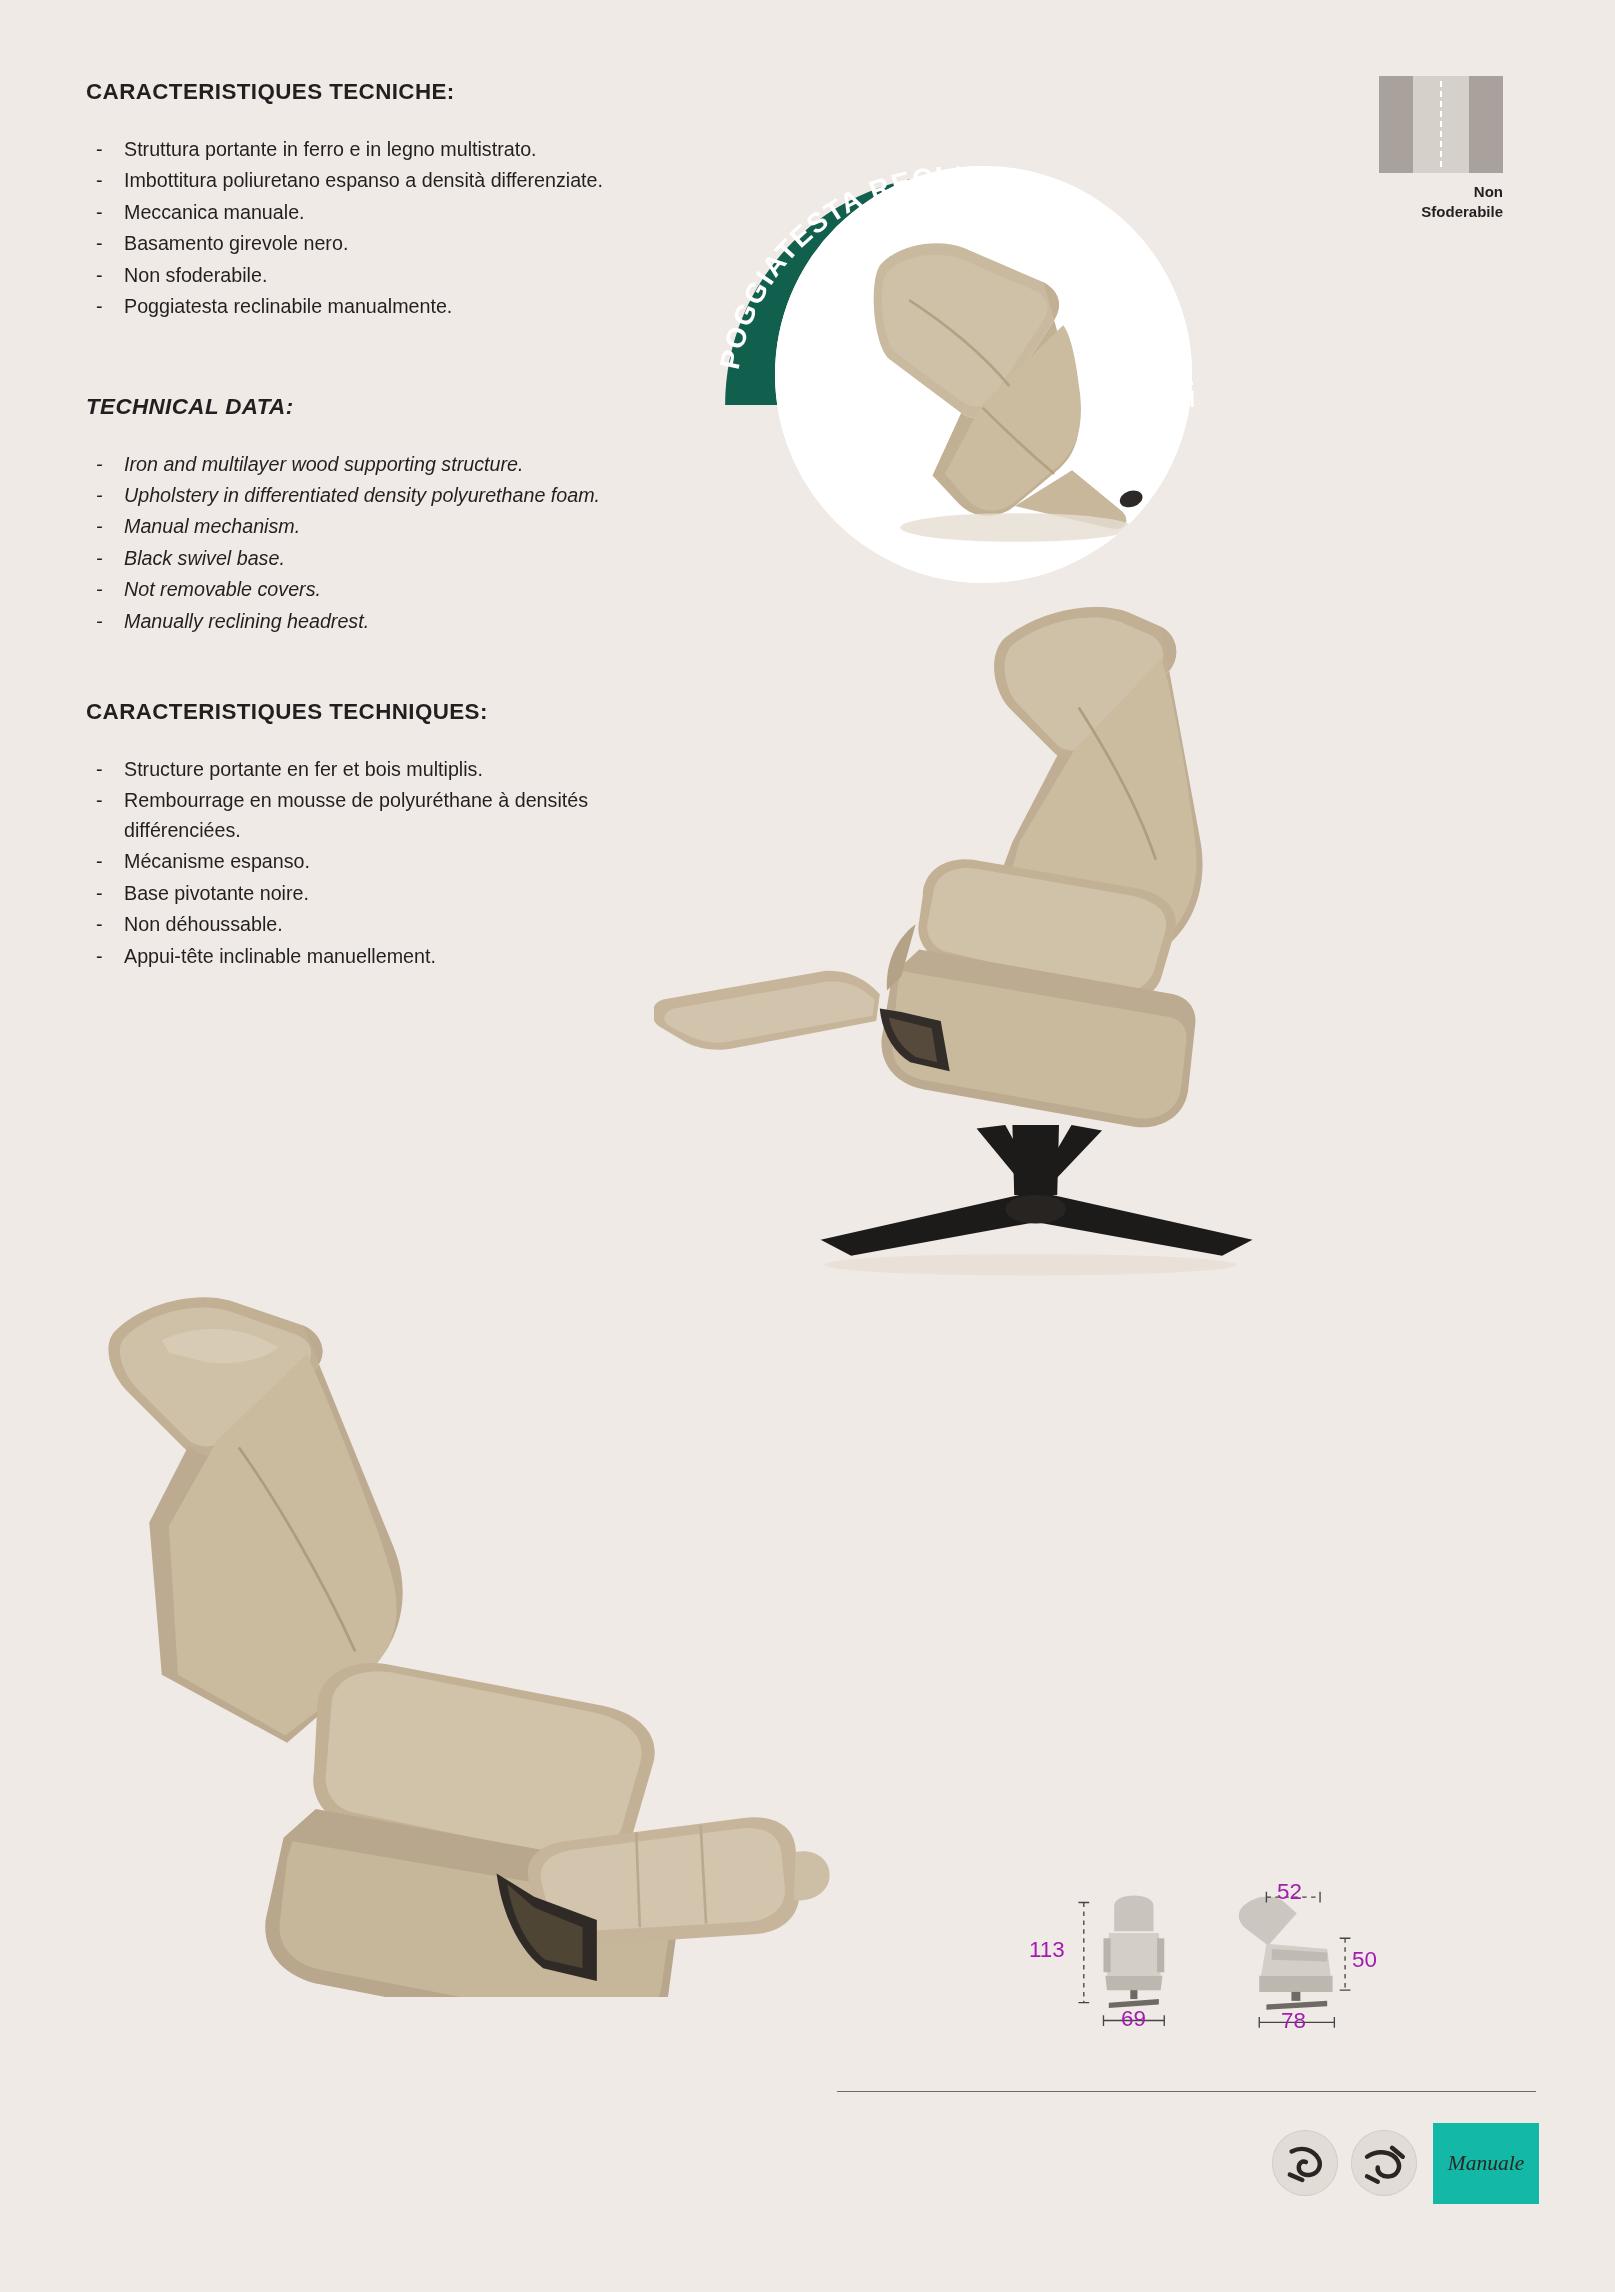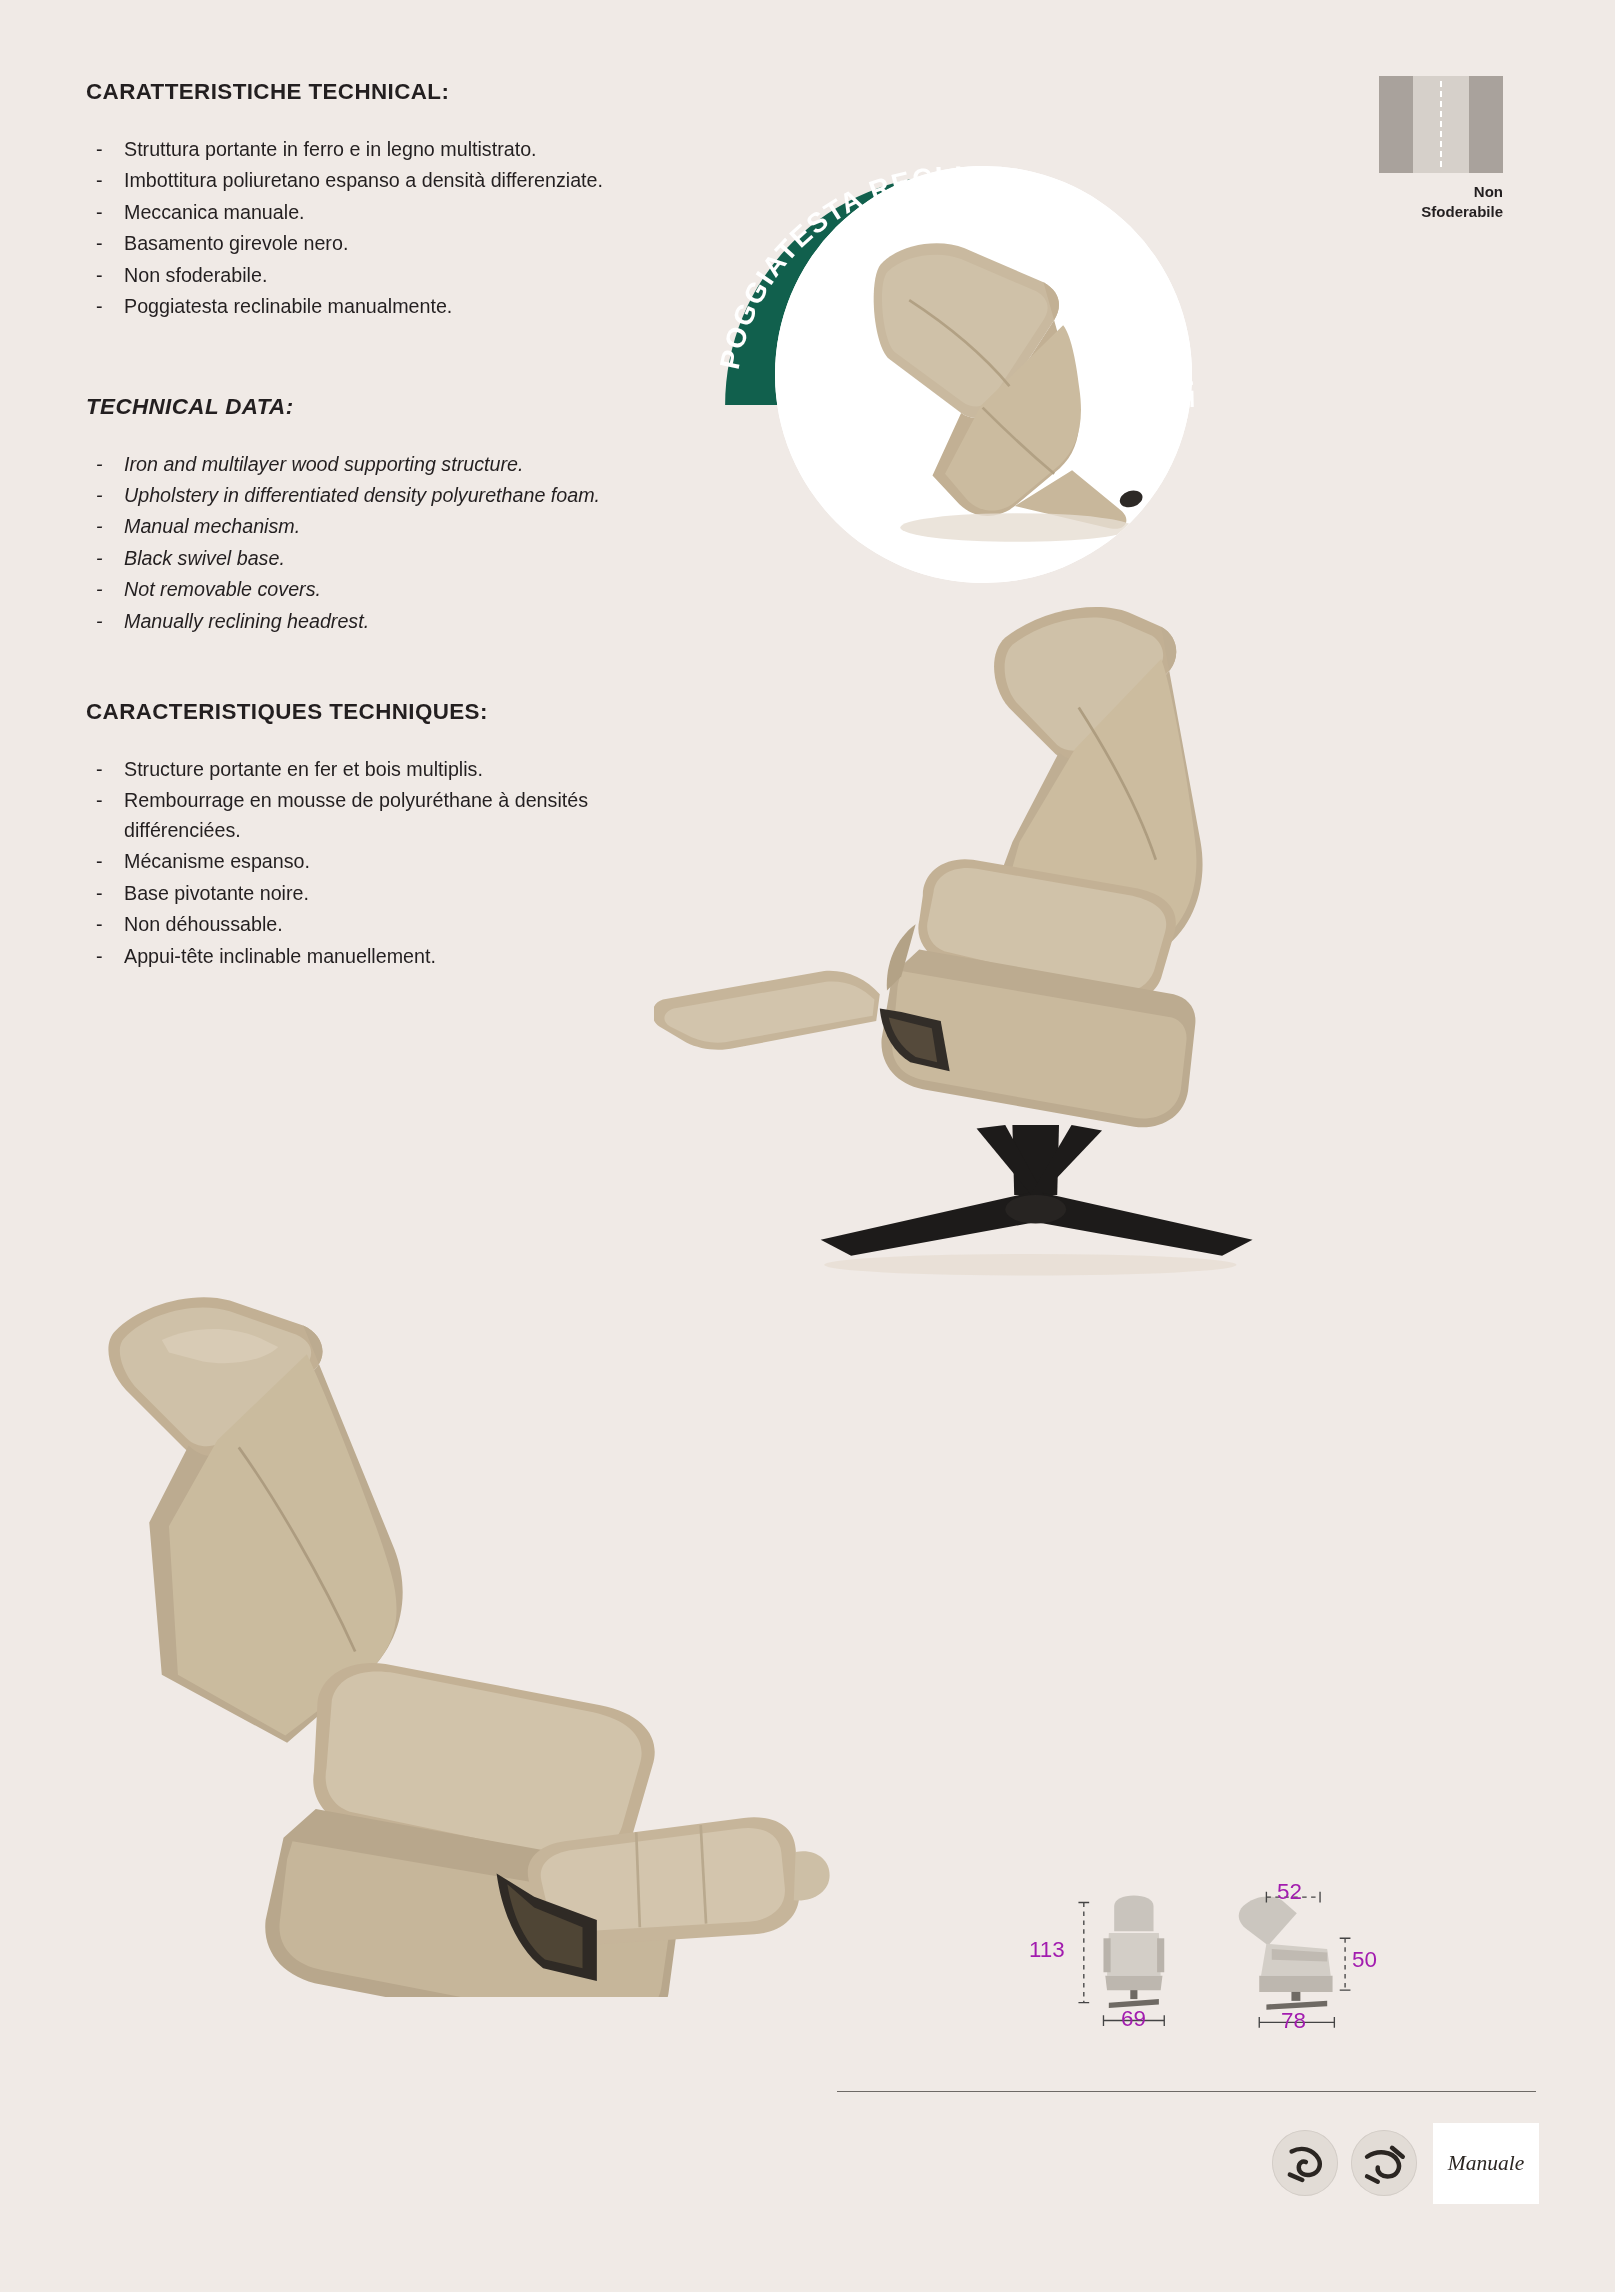--- a/index.html
+++ b/index.html
@@ -176,41 +176,41 @@
     background: #e2dcd6;
     box-shadow: inset 0 0 0 0.9px #d2ccc6;
   }
   .badge-circle svg { position: absolute; left: 0; top: 0; }
   .manuale-box {
     position: absolute;
     left: 161px;
     top: 0;
     width: 106px;
     height: 81px;
-    background: #ffffff;
+    background: #14b8a6;
     display: flex;
     align-items: center;
     justify-content: center;
   }
   .manuale-box span {
     font-family: "Liberation Serif", serif;
     font-style: italic;
     font-size: 21.5px;
     color: #2b2622;
   }
 </style>
 </head>
 <body>
 
 <div class="page">
 
   <div class="text-col">
 
     <div class="block">
-      <h2 class="block-title">CARATTERISTICHE TECHNICAL:</h2>
+      <h2 class="block-title">CARACTERISTIQUES TECNICHE:</h2>
       <ul class="speclist">
         <li><span class="dash">-</span><span>Struttura portante in ferro e in legno multistrato.</span></li>
         <li><span class="dash">-</span><span>Imbottitura poliuretano espanso a densità differenziate.</span></li>
         <li><span class="dash">-</span><span>Meccanica manuale.</span></li>
         <li><span class="dash">-</span><span>Basamento girevole nero.</span></li>
         <li><span class="dash">-</span><span>Non sfoderabile.</span></li>
         <li><span class="dash">-</span><span>Poggiatesta reclinabile manualmente.</span></li>
       </ul>
     </div>
 

